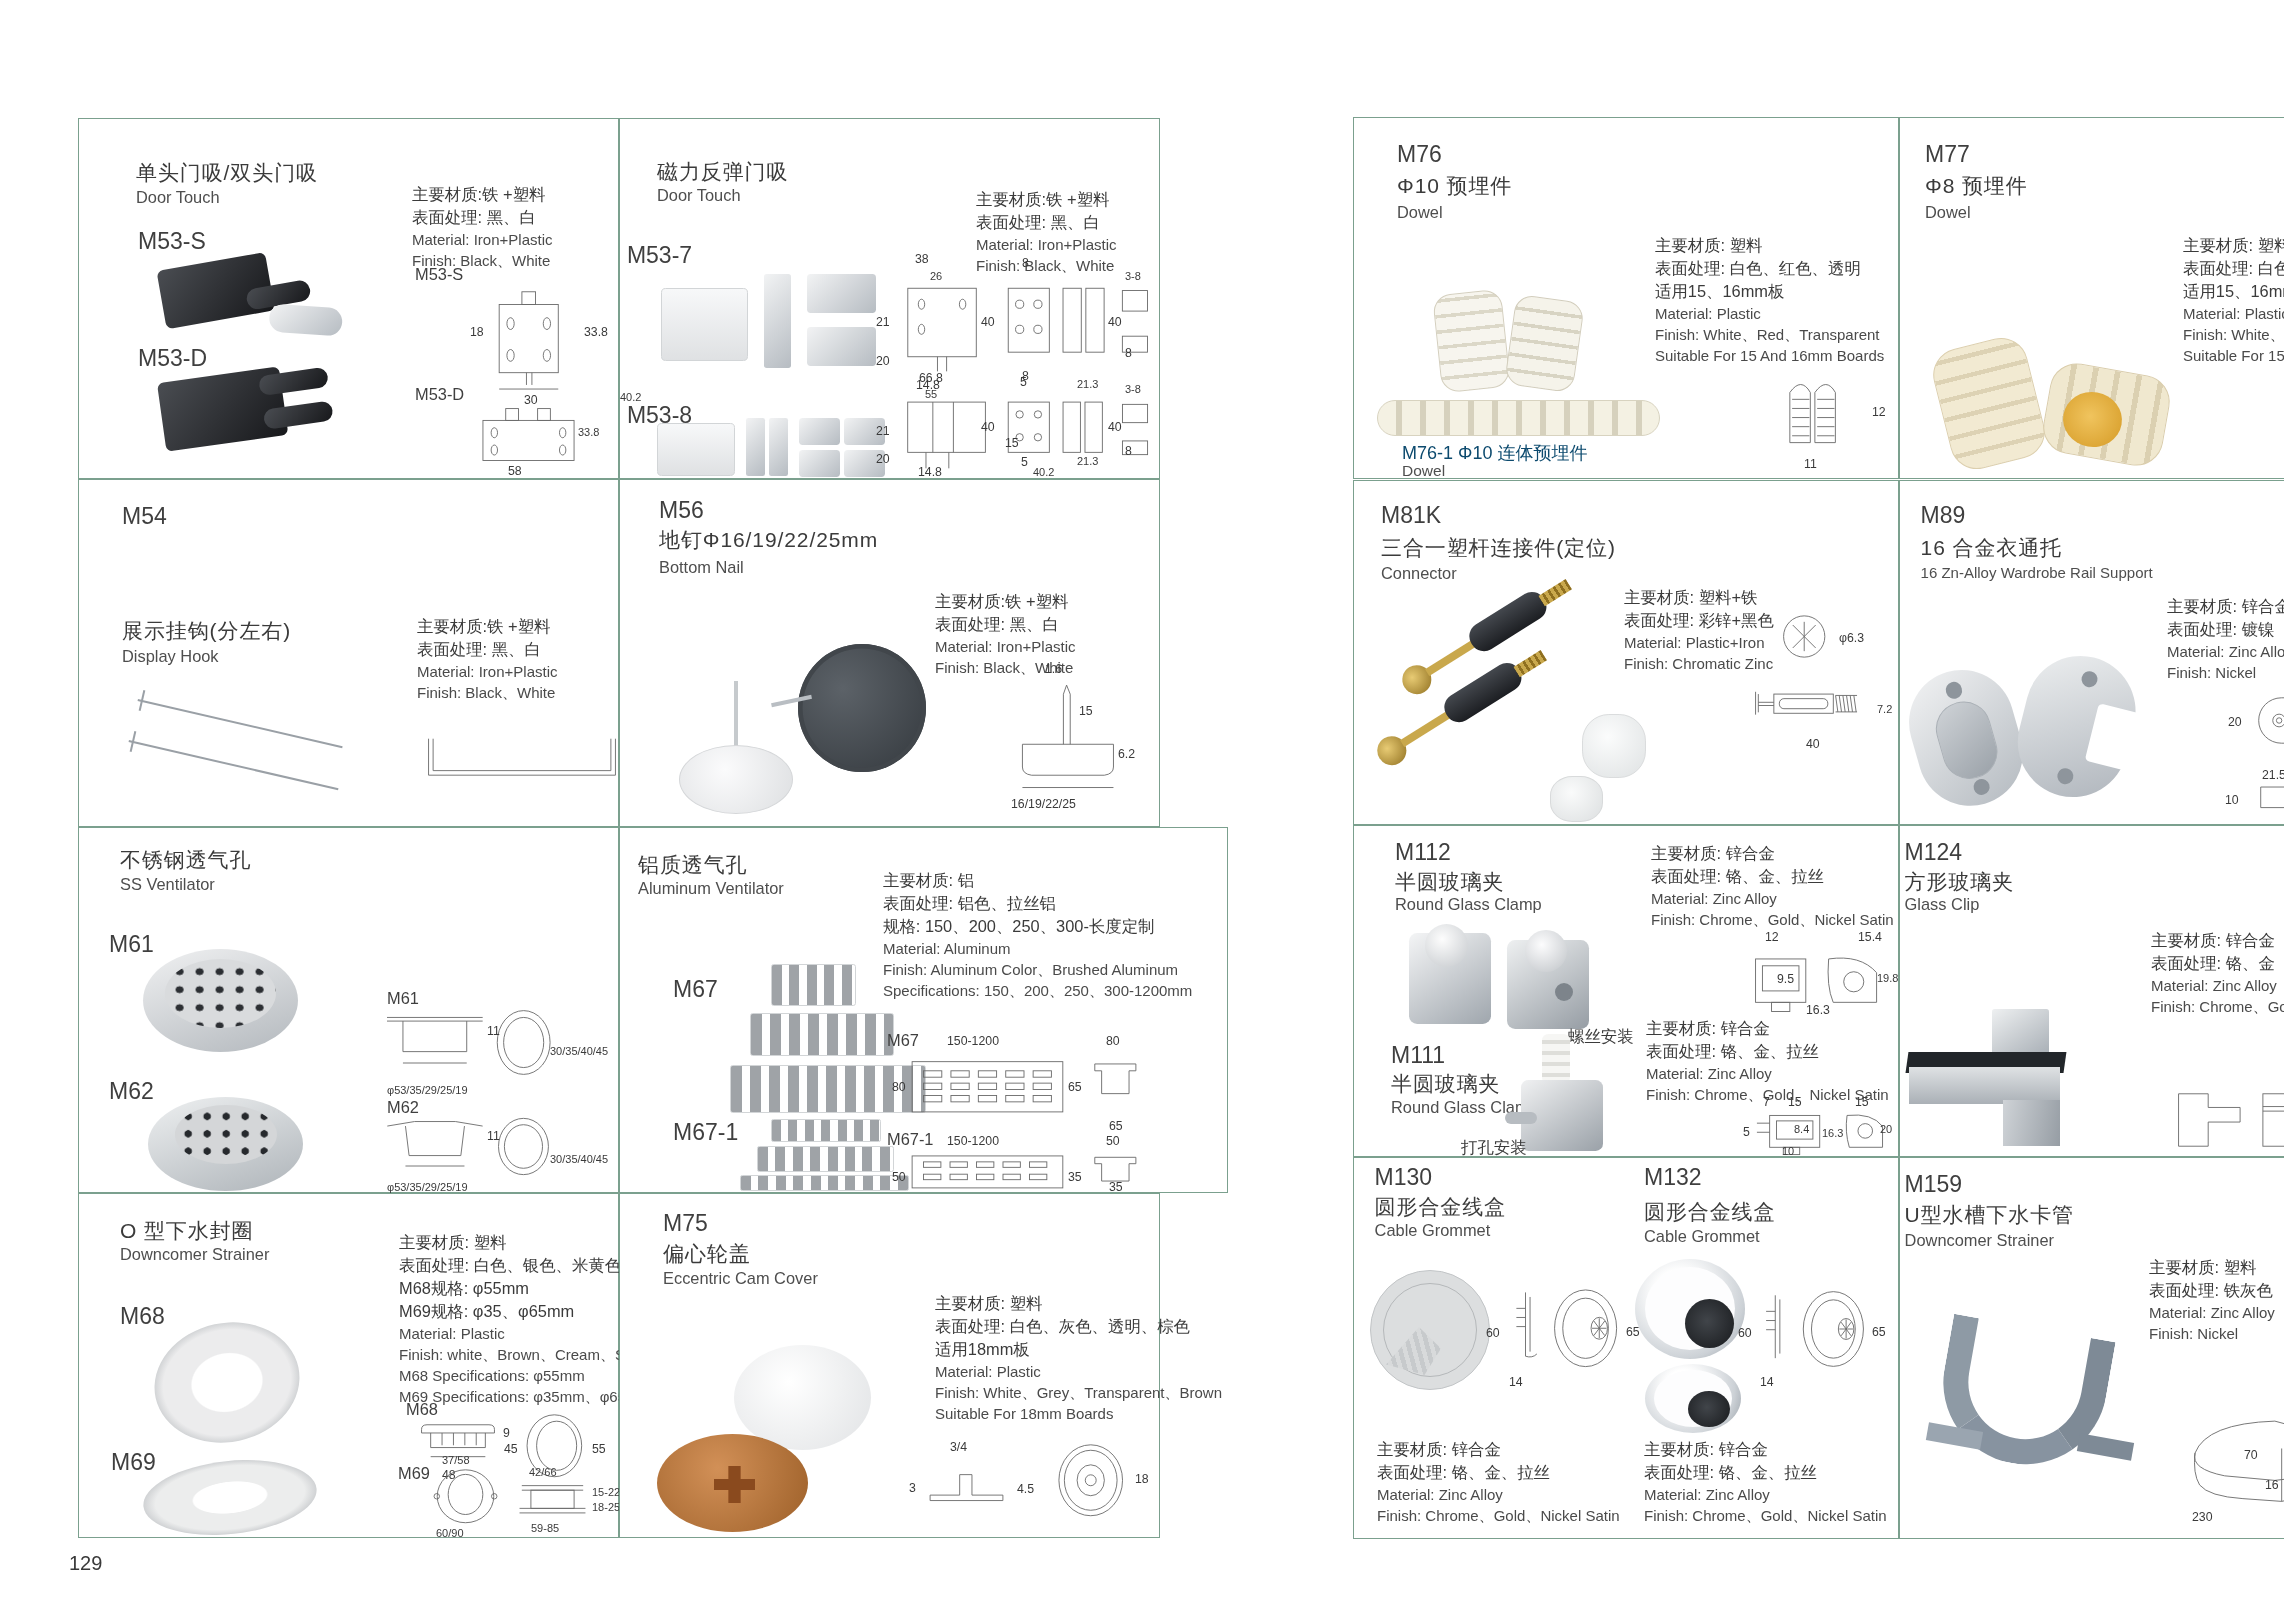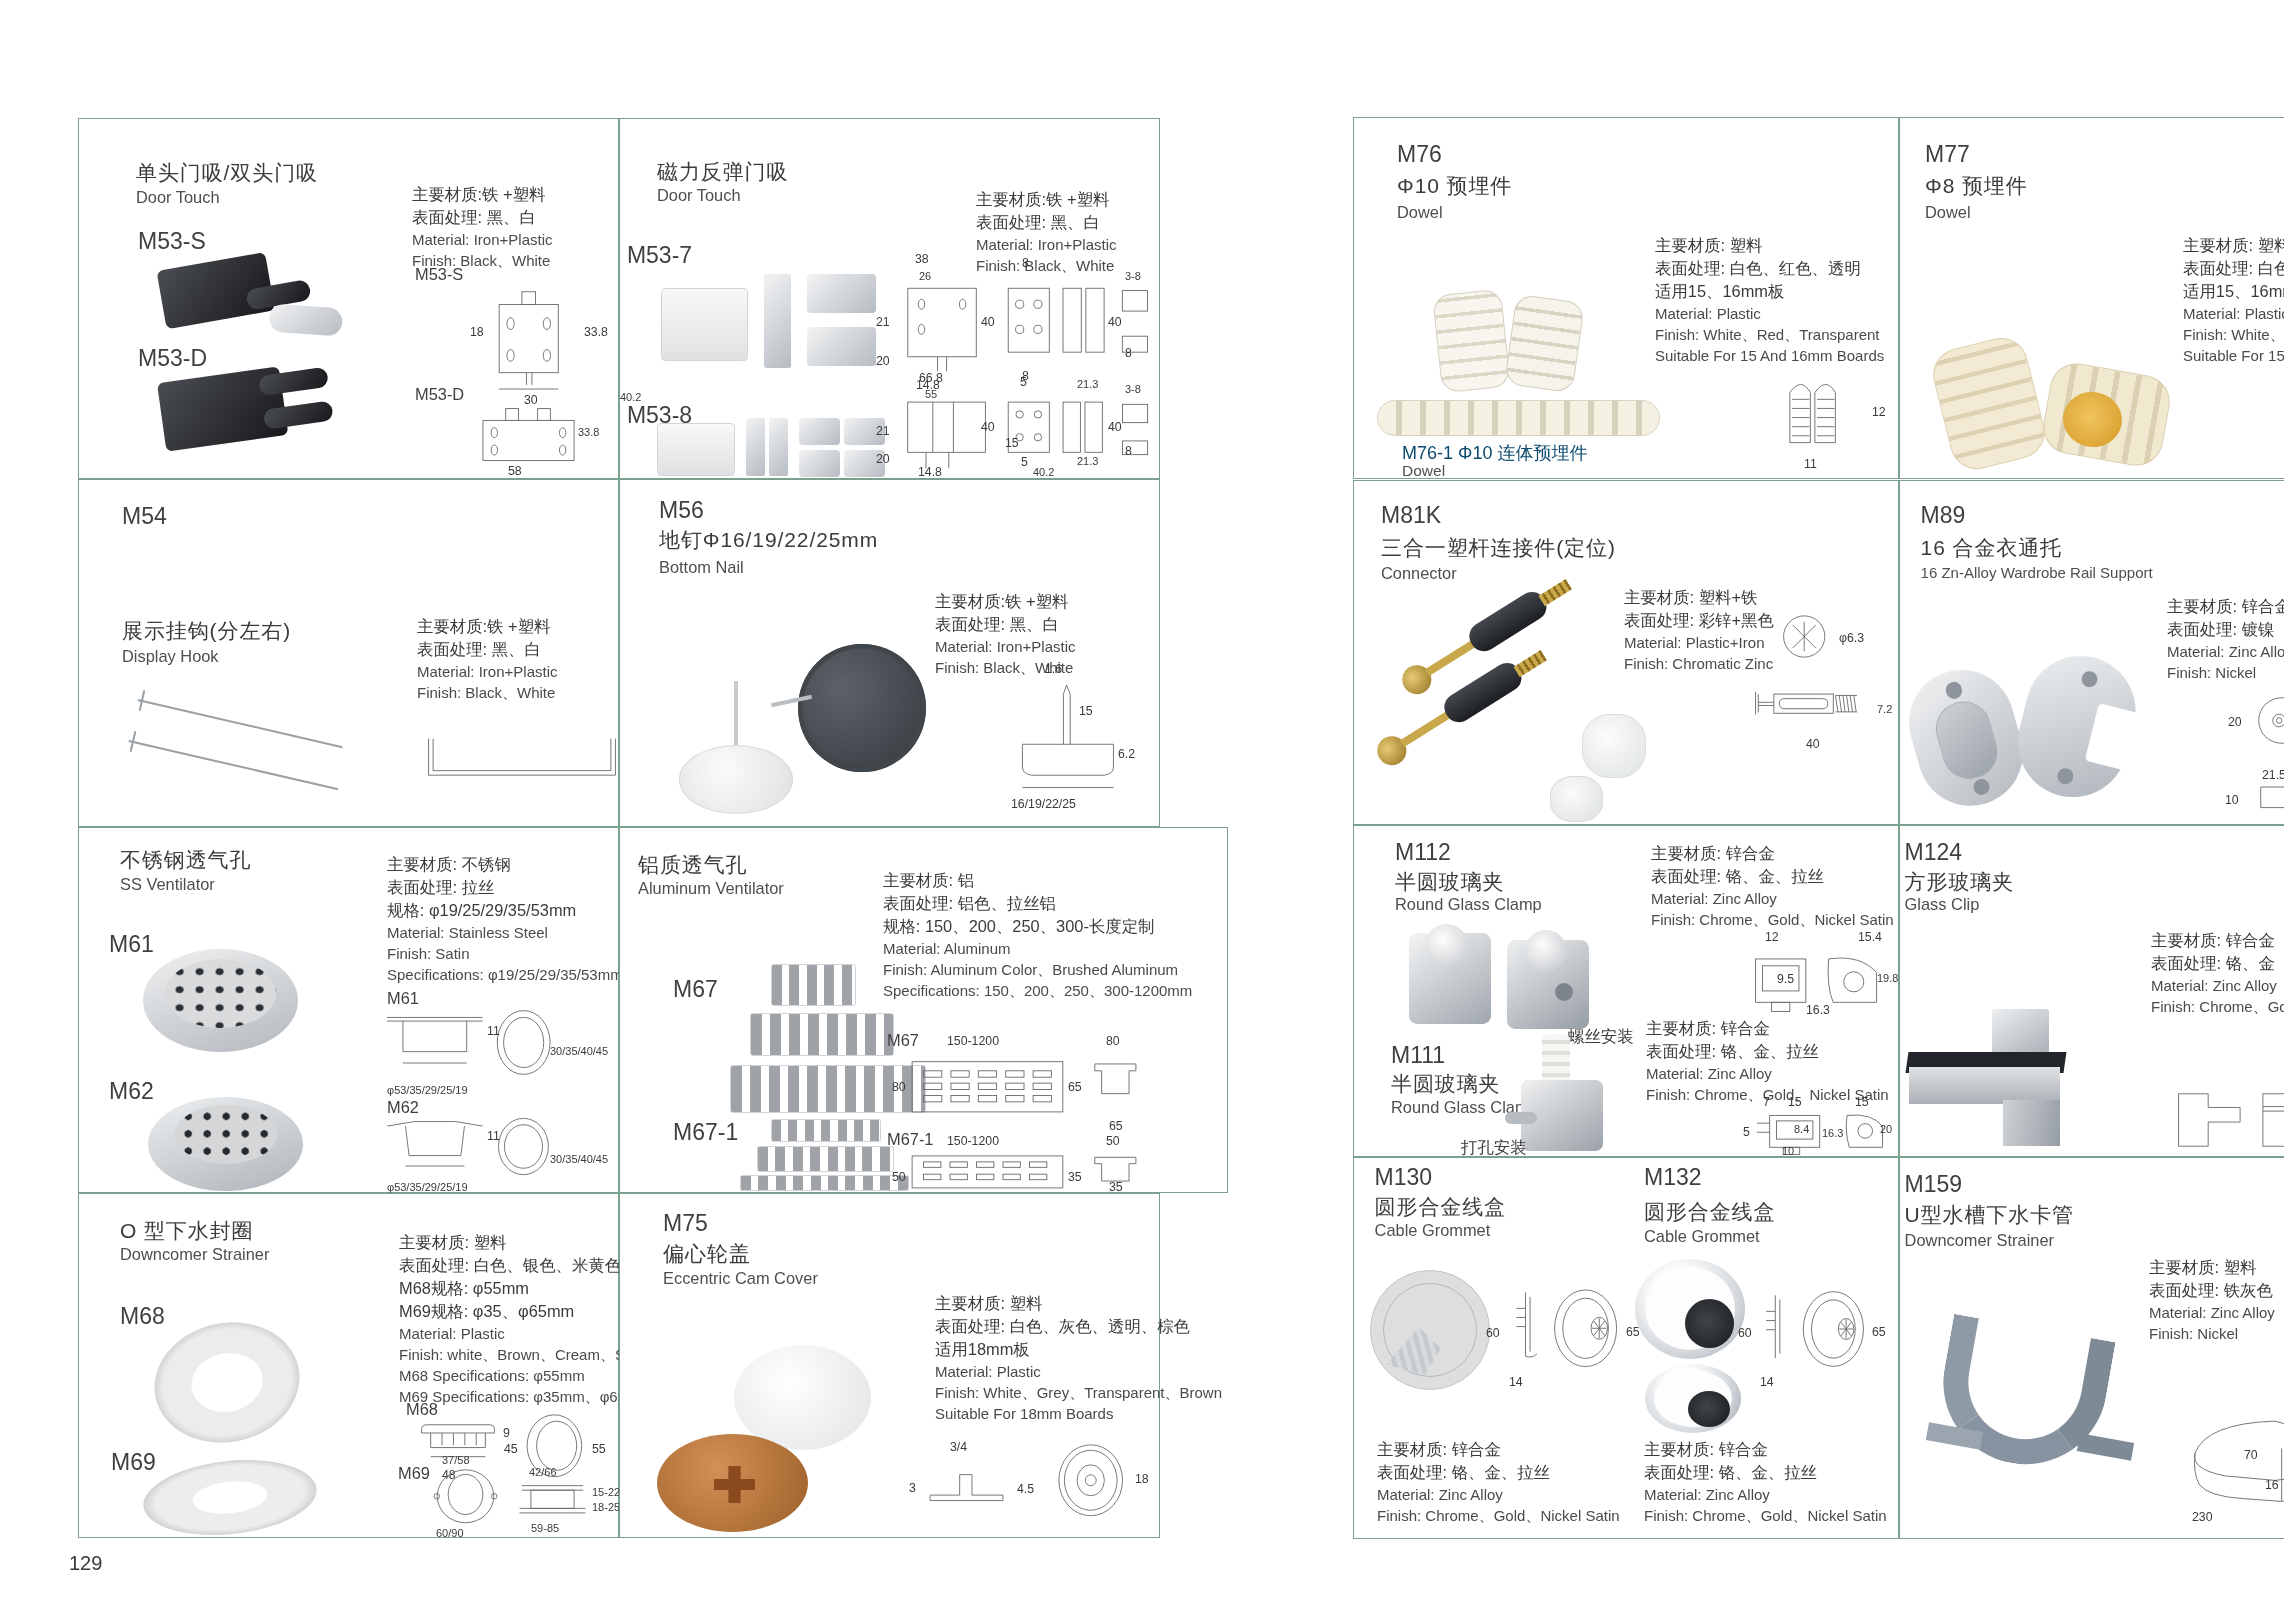--- a/index.html
+++ b/index.html
@@ -120,21 +120,21 @@
         <circle cx="275" cy="75" r="9"></circle>
         <circle cx="315" cy="75" r="9"></circle>
         <circle cx="275" cy="130" r="9"></circle>
         <circle cx="315" cy="130" r="9"></circle>
       <rect x="370" y="40" width="40" height="140"></rect>
         <rect x="420" y="40" width="40" height="140"></rect>
       <rect x="500" y="45" width="55" height="45"></rect>
         <rect x="500" y="145" width="55" height="35"></rect>
     </svg>
     <span class="dim" style="left:295px;top:133px">38</span>
-    <span class="dim sm" style="left:299px;top:151px">26</span>
+    <span class="dim sm" style="left:310px;top:151px">26</span>
     <span class="dim" style="left:256px;top:196px">21</span>
     <span class="dim" style="left:256px;top:235px">20</span>
     <span class="dim" style="left:296px;top:259px">14.8</span>
     <span class="dim" style="left:361px;top:196px">40</span>
     <span class="dim" style="left:402px;top:137px">8</span>
     <span class="dim" style="left:400px;top:256px">5</span>
     <span class="dim sm" style="left:409px,;top:272px">40.2</span>
     <span class="dim sm" style="left:457px;top:259px">21.3</span>
     <span class="dim" style="left:488px;top:196px">40</span>
     <span class="dim sm" style="left:505px;top:151px">3-8</span>
@@ -220,28 +220,20 @@
     </svg>
     <span class="dim" style="left:425px;top:182px">1.6</span>
     <span class="dim" style="left:459px;top:224px">15</span>
     <span class="dim" style="left:498px;top:267px">6.2</span>
     <span class="dim" style="left:391px;top:317px">16/19/22/25</span>
   </div>
 
   <div class="cell" style="left:78px;top:827px;width:541px;height:366px">
     <span class="tcn" style="left:41px;top:18px">不锈钢透气孔</span>
     <span class="ten" style="left:41px;top:47px">SS Ventilator</span>
-    <div class="mat" style="left:308px;top:25px">
-      <span class="cn">主要材质: 不锈钢</span>
-      <span class="cn">表面处理: 拉丝</span>
-      <span class="cn">规格: φ19/25/29/35/53mm</span>
-      <span class="en">Material: Stainless Steel</span>
-      <span class="en">Finish: Satin</span>
-      <span class="en">Specifications: φ19/25/29/35/53mm</span>
-    </div>
     <span class="code" style="left:30px;top:103px">M61</span>
     <div class="ph" style="left:64px;top:121px;width:160px;height:112px">
       <div style="left:0;top:0;width:155px;height:103px;border-radius:50%;background:linear-gradient(160deg,#f0f1f2,#b3b8bd)"></div>
       <div style="left:22px;top:10px;width:111px;height:69px;border-radius:50%;background-color:#d9dbdd;background-image:radial-gradient(#2c2f33 3.7px,transparent 4.1px);background-size:20px 18px;background-position:4.6px 3.7px"></div>
     </div>
     <span class="dlab" style="left:308px;top:161px">M61</span>
     <svg class="dg" style="left:308px;top:180px" width="164" height="69" viewBox="0 0 360 150">
       <line x1="0" y1="20" x2="210" y2="20"></line>
         <line x1="0" y1="28" x2="210" y2="28"></line>
       <path d="M35 28 L35 95 L175 95 L175 28"></path>

